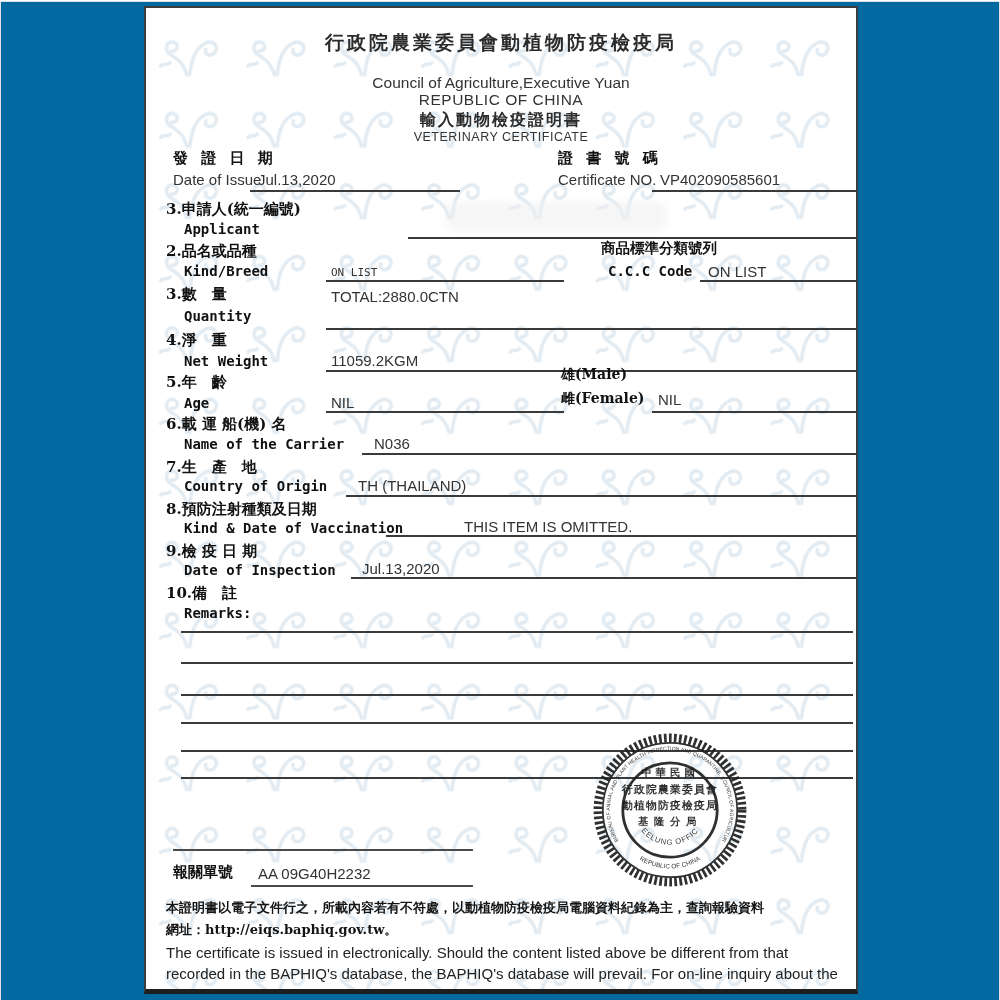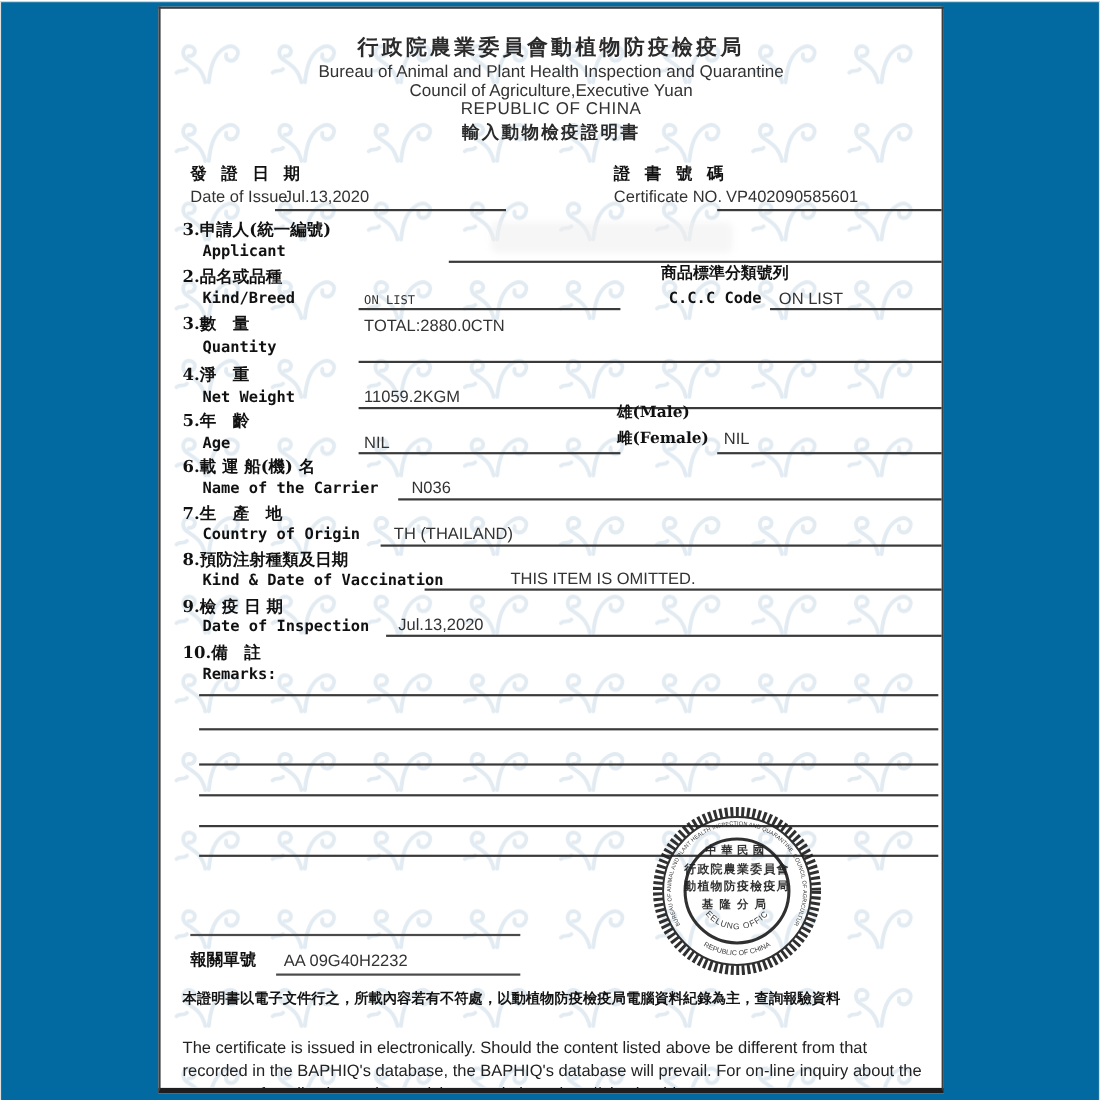--- a/index.html
+++ b/index.html
@@ -175,24 +175,24 @@
           <use href="#wm" x="450" y="958" width="64" height="52"></use>
           <use href="#wm" x="538" y="958" width="64" height="52"></use>
           <use href="#wm" x="626" y="958" width="64" height="52"></use>
           <use href="#wm" x="714" y="958" width="64" height="52"></use>
         </g>
     </svg>
 
     <div class="content">
 
       <div class="abs ctr zh-title" style="top:22px; font-size:19px; letter-spacing:3px;">行政院農業委員會動植物防疫檢疫局</div>
-      <div class="abs ctr en-header" style="top:49px;">Bureau of Animal and Plant Health Inspection and Quarantine</div>
       <div class="abs ctr en-header" style="top:66px;">Council of Agriculture,Executive Yuan</div>
       <div class="abs ctr en-header" style="top:83px; letter-spacing:.5px;">REPUBLIC OF CHINA</div>
       <div class="abs ctr zh-title" style="top:102px; font-size:16px; letter-spacing:2px;">輸入動物檢疫證明書</div>
+      <div class="abs ctr en-header" style="top:122px; font-size:12.5px; letter-spacing:.5px;">VETERINARY CERTIFICATE</div>
 
       <div class="abs zh-label" style="left:27px; top:141px; letter-spacing:4px;">發 證 日 期</div>
       <div class="abs zh-label" style="left:412px; top:141px; letter-spacing:4px;">證 書 號 碼</div>
       <div class="abs val" style="left:27px; top:163px;">Date of Issue</div>
       <div class="abs val" style="left:112px; top:163px;">Jul.13,2020</div>
       <div class="rule" style="left:104px; top:182px; width:210px;"></div>
       <div class="abs val" style="left:412px; top:163px;">Certificate NO.</div>
       <div class="abs val" style="left:514px; top:163px;">VP402090585601</div>
       <div class="rule" style="left:506px; top:182px; width:204px;"></div>
 
@@ -289,16 +289,17 @@
           <g text-anchor="middle" font-family="DejaVu Serif, Liberation Serif, serif" font-weight="bold">
             <text x="100" y="58" font-size="13" letter-spacing="5">中華民國</text>
             <text x="100" y="79" font-size="13.5" letter-spacing="1.5">行政院農業委員會</text>
             <text x="100" y="99" font-size="13.5" letter-spacing="1.5">動植物防疫檢疫局</text>
             <text x="100" y="119" font-size="13" letter-spacing="7">基隆分局</text>
           </g>
         </g>
       </svg>
 
       <div class="abs zh-notice" style="left:20px; top:891px;">本證明書以電子文件行之，所載內容若有不符處，以動植物防疫檢疫局電腦資料紀錄為主，查詢報驗資料</div>
+      <div class="abs zh-notice" style="left:20px; top:913px;">網址：http://eiqs.baphiq.gov.tw。</div>
       <div class="en-notice" style="left:20px; top:934px; width:678px;">The certificate is issued in electronically. Should the content listed above be different from that recorded in the BAPHIQ's database, the BAPHIQ's database will prevail. For on-line inquiry about the progress of applications, please visit our website at http://eiqs.baphiq.gov.tw.</div>
     </div>
   </div>
 </div>
 
 </body></html>

